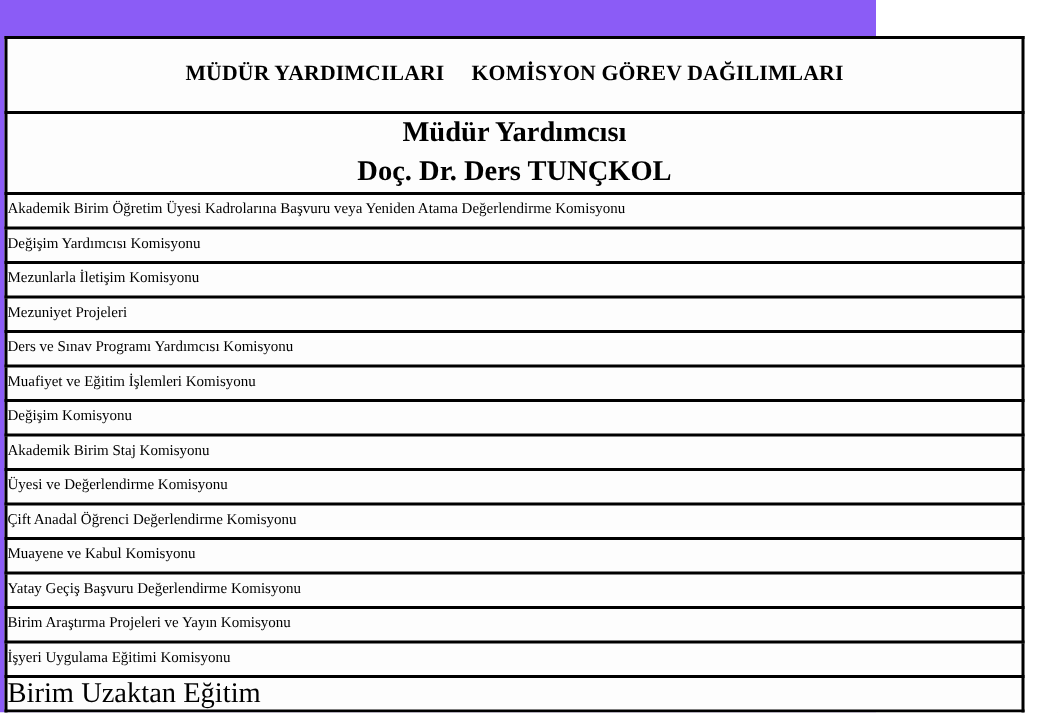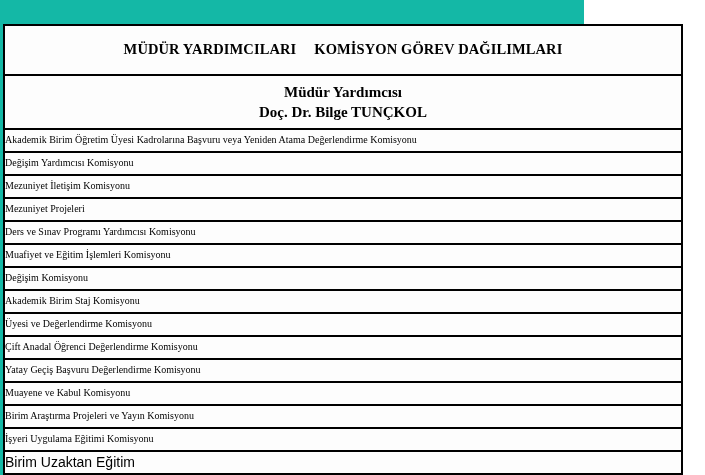--- a/index.html
+++ b/index.html
@@ -15,21 +15,21 @@
     font-family: "Liberation Serif", "DejaVu Serif", serif;
     color: #000000;
     -webkit-font-smoothing: antialiased;
   }
 
   .page {
     position: relative;
     width: 584px;
     height: 475px;
     box-sizing: border-box;
-    background: #14b8a6;
+    background: #8b5cf6;
   }
 
   .doc-table {
     position: absolute;
     left: 3px;
     top: 24px;
     width: 678px;
     border-collapse: collapse;
     table-layout: fixed;
     background: #fdfdfd;
@@ -55,73 +55,73 @@
   .title-cell .gap {
     display: inline-block;
     width: 18px;
   }
 
   
   .subhead-cell {
     height: 52px;
     text-align: center;
     font-weight: bold;
-    font-size: 15px;
+    font-size: 19px;
     line-height: 1.35;
     padding: 3px 6px;
   }
   .subhead-cell .line {
     display: block;
   }
 
   
   .item-cell {
     height: 21px;
     font-size: 10px;
     line-height: 1.05;
     padding: 0px 0px 1px 5px;
     text-align: left;
     white-space: nowrap;
     overflow: hidden;
   }
   .item-cell.sans {
-    font-family: Liberation Sans, sans-serif;
-    font-size: 14px;
+    font-family: Liberation Serif, serif;
+    font-size: 19px;
   }
 </style>
 </head>
 <body>
 
 <div class="page">
 
   <table class="doc-table">
     <colgroup>
         <col style="width:678px">
       </colgroup>
     <tbody>
 
       <tr>
         <td class="title-cell"><span>MÜDÜR YARDIMCILARI</span><span class="gap"></span><span>KOMİSYON GÖREV DAĞILIMLARI</span></td>
       </tr>
 
       <tr>
         <td class="subhead-cell">
           <span class="line">Müdür Yardımcısı</span>
-          <span class="line">Doç. Dr. Bilge TUNÇKOL</span>
+          <span class="line">Doç. Dr. Ders TUNÇKOL</span>
         </td>
       </tr>
 
       <tr>
         <td class="item-cell">Akademik Birim Öğretim Üyesi Kadrolarına Başvuru veya Yeniden Atama Değerlendirme Komisyonu</td>
       </tr>
       <tr>
         <td class="item-cell">Değişim Yardımcısı Komisyonu</td>
       </tr>
       <tr>
-        <td class="item-cell">Mezuniyet İletişim Komisyonu</td>
+        <td class="item-cell">Mezunlarla İletişim Komisyonu</td>
       </tr>
       <tr>
         <td class="item-cell">Mezuniyet Projeleri</td>
       </tr>
       <tr>
         <td class="item-cell">Ders ve Sınav Programı Yardımcısı Komisyonu</td>
       </tr>
       <tr>
         <td class="item-cell">Muafiyet ve Eğitim İşlemleri Komisyonu</td>
       </tr>
@@ -131,24 +131,24 @@
       <tr>
         <td class="item-cell">Akademik Birim Staj Komisyonu</td>
       </tr>
       <tr>
         <td class="item-cell">Üyesi ve Değerlendirme Komisyonu</td>
       </tr>
       <tr>
         <td class="item-cell">Çift Anadal Öğrenci Değerlendirme Komisyonu</td>
       </tr>
       <tr>
-        <td class="item-cell">Yatay Geçiş Başvuru Değerlendirme Komisyonu</td>
+        <td class="item-cell">Muayene ve Kabul Komisyonu</td>
       </tr>
       <tr>
-        <td class="item-cell">Muayene ve Kabul Komisyonu</td>
+        <td class="item-cell">Yatay Geçiş Başvuru Değerlendirme Komisyonu</td>
       </tr>
       <tr>
         <td class="item-cell">Birim Araştırma Projeleri ve Yayın Komisyonu</td>
       </tr>
       <tr>
         <td class="item-cell">İşyeri Uygulama Eğitimi Komisyonu</td>
       </tr>
       <tr>
         <td class="item-cell sans">Birim Uzaktan Eğitim</td>
       </tr>

